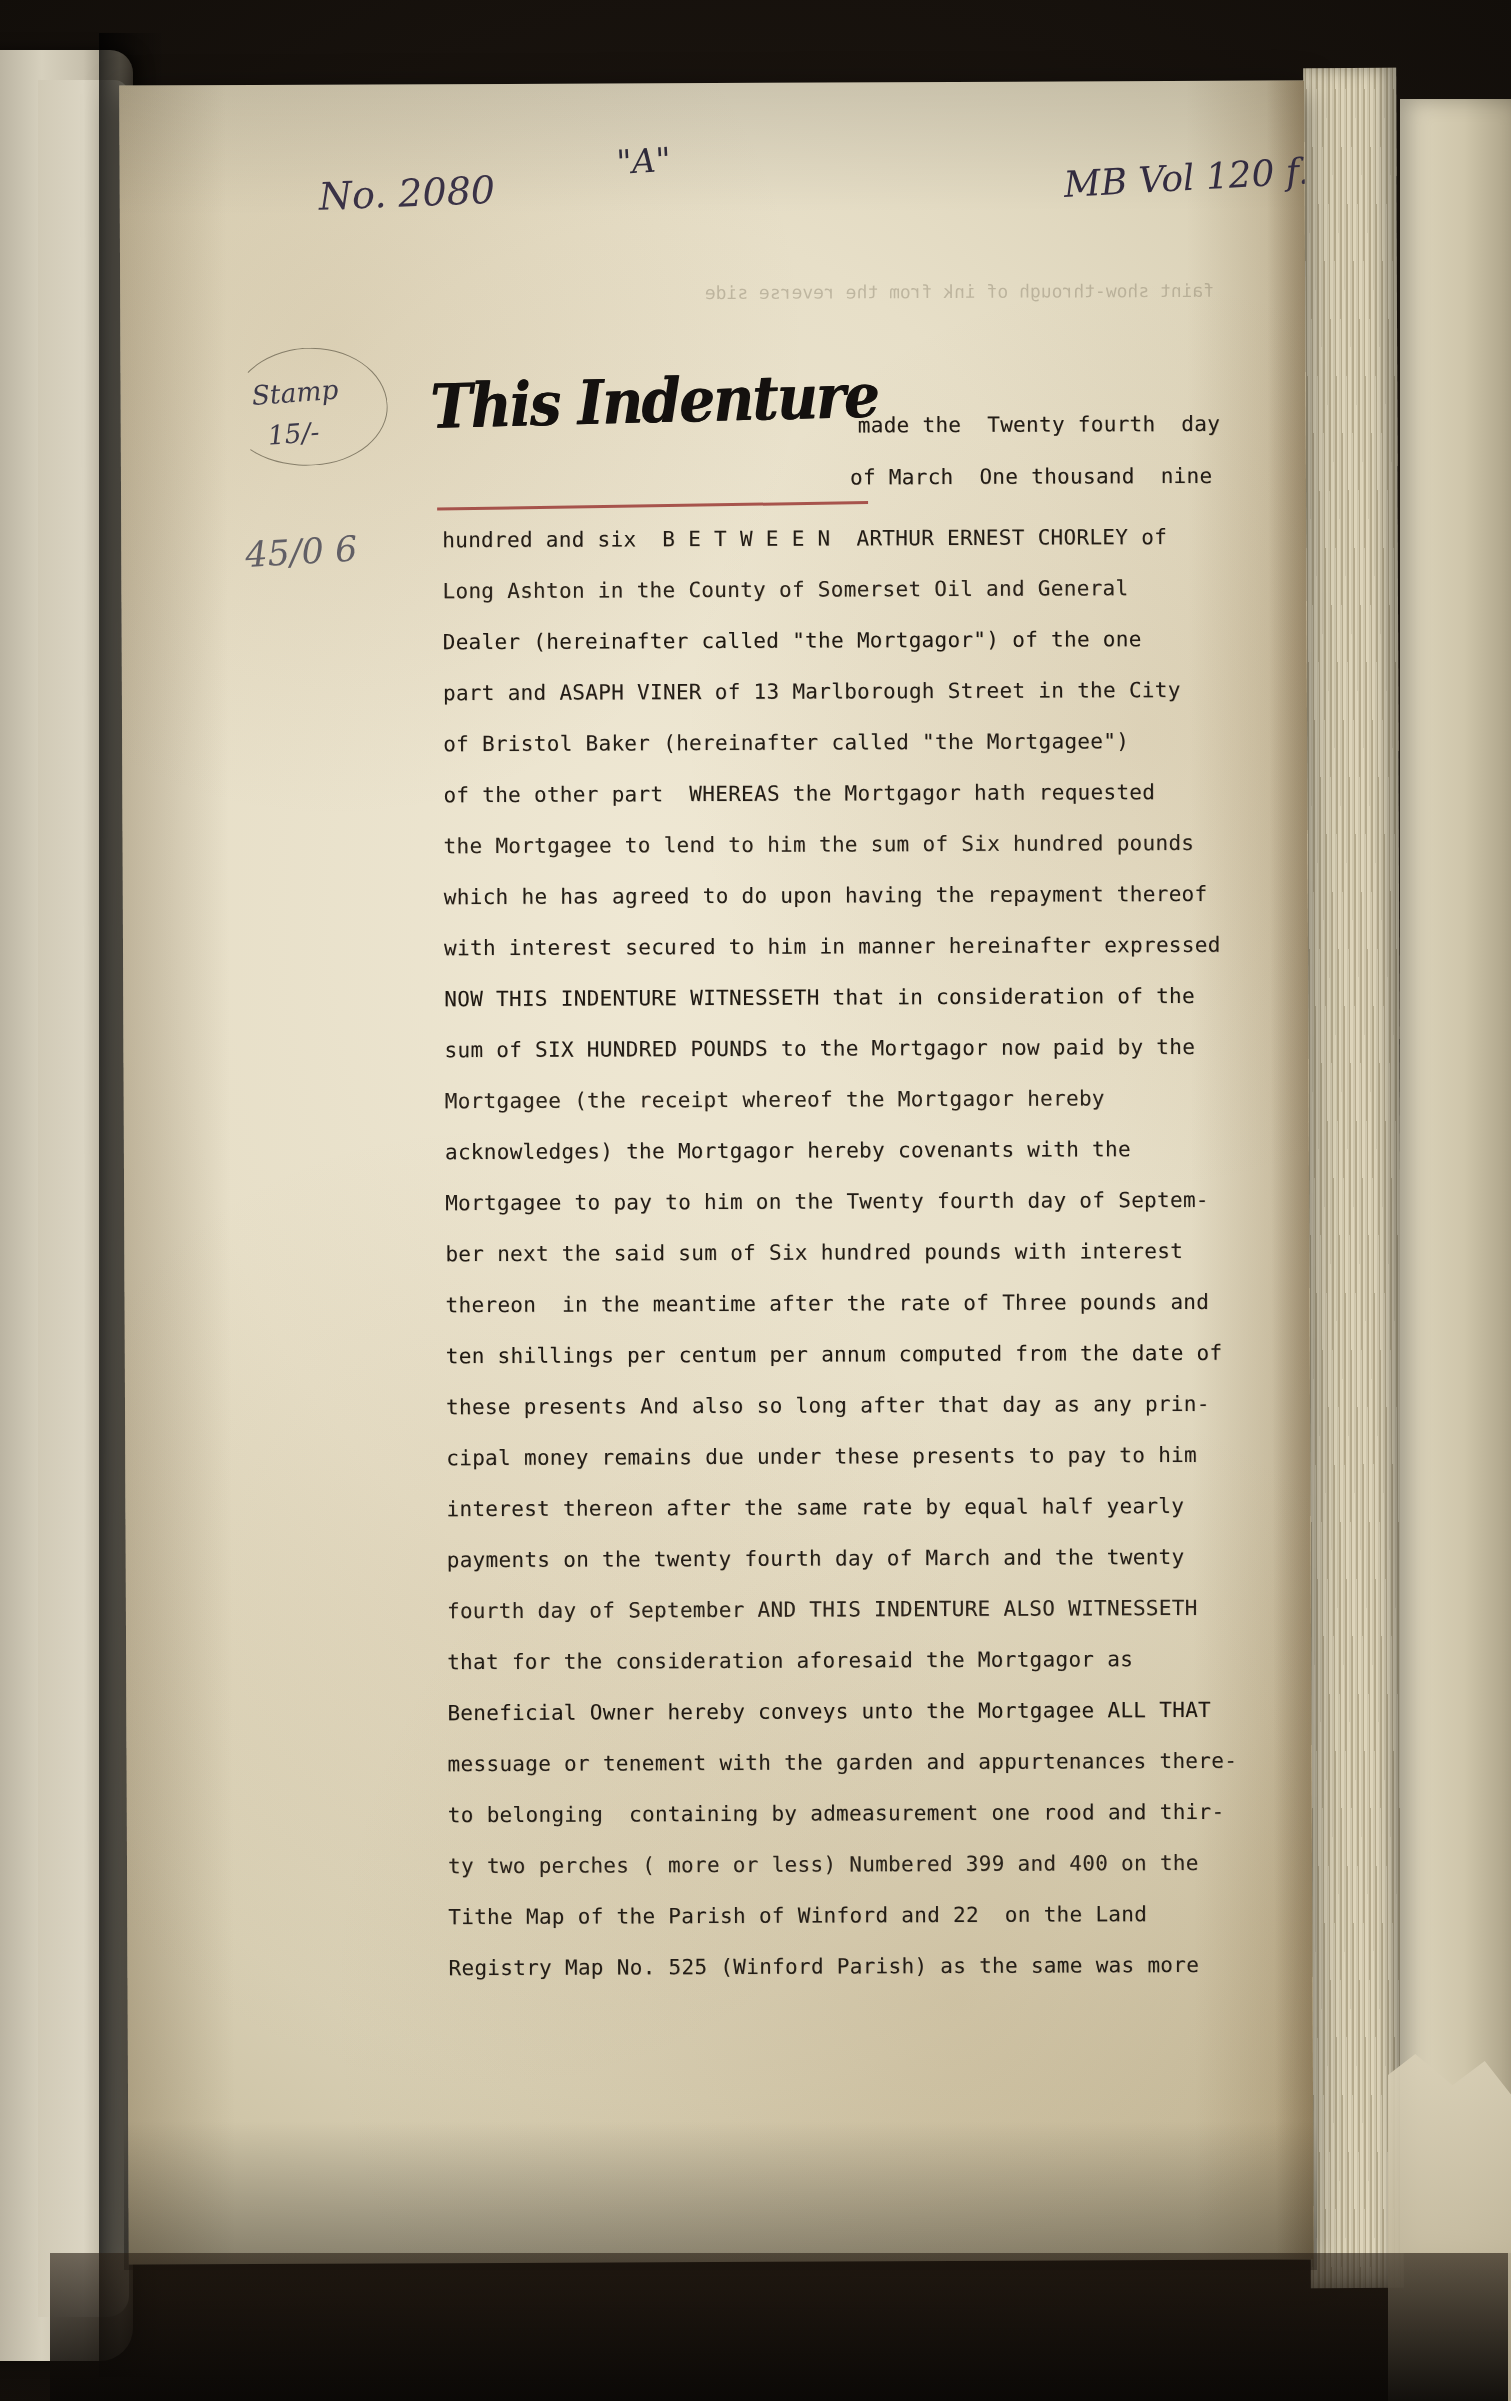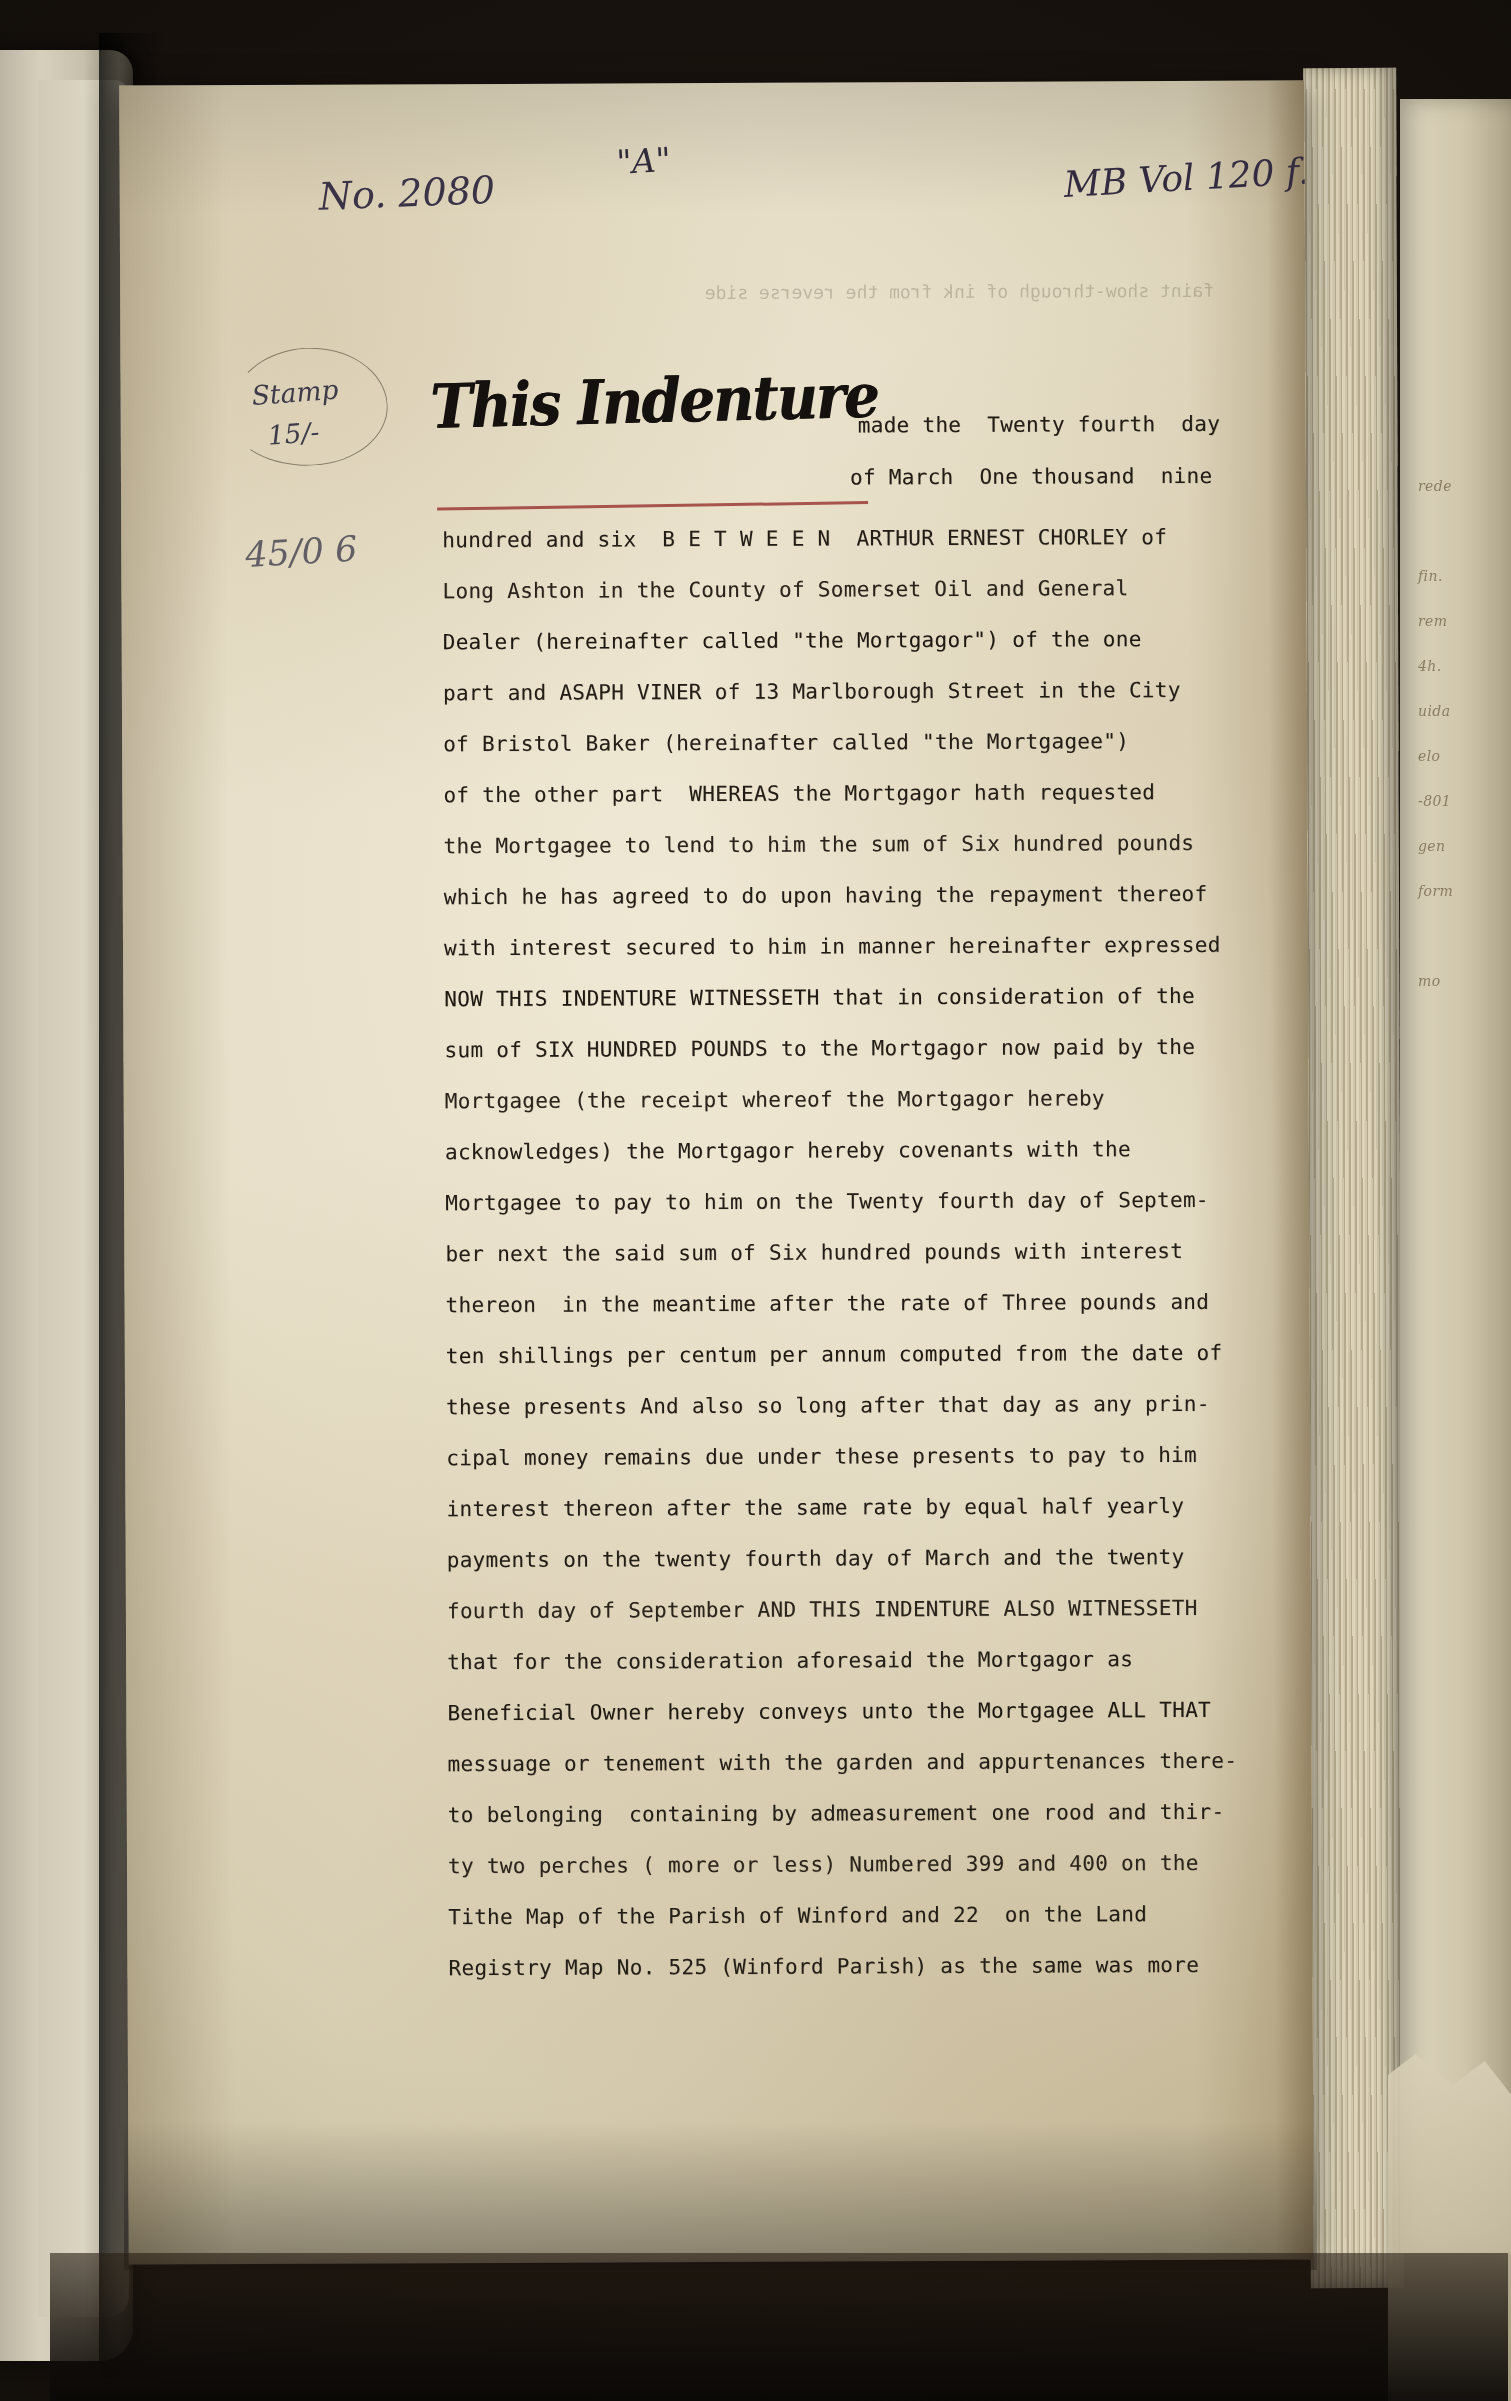--- a/index.html
+++ b/index.html
@@ -309,32 +309,20 @@
 
 <div id="scan">
   <div class="surround"></div>
 
   <div class="left-page"></div>
   <div class="left-page2"></div>
   <div class="gutter"></div>
 
   <div class="foreedge"></div>
   <div class="next-page"></div>
-  <div class="next-page-ink">rede
-
-fin.
-rem
-4h.
-uida
-elo
--801
-gen
-form
-
-mo</div>
   <div class="torn"></div>
 
   <div class="page">
     <div class="mottle"></div>
     <div class="edge-dark"></div>
 
     <div class="ghost-bleed">faint show-through of ink from the reverse side</div>
 
     <div class="hand" id="doc-number">No. 2080</div>
     <div class="hand" id="center-mark">"A"</div>

